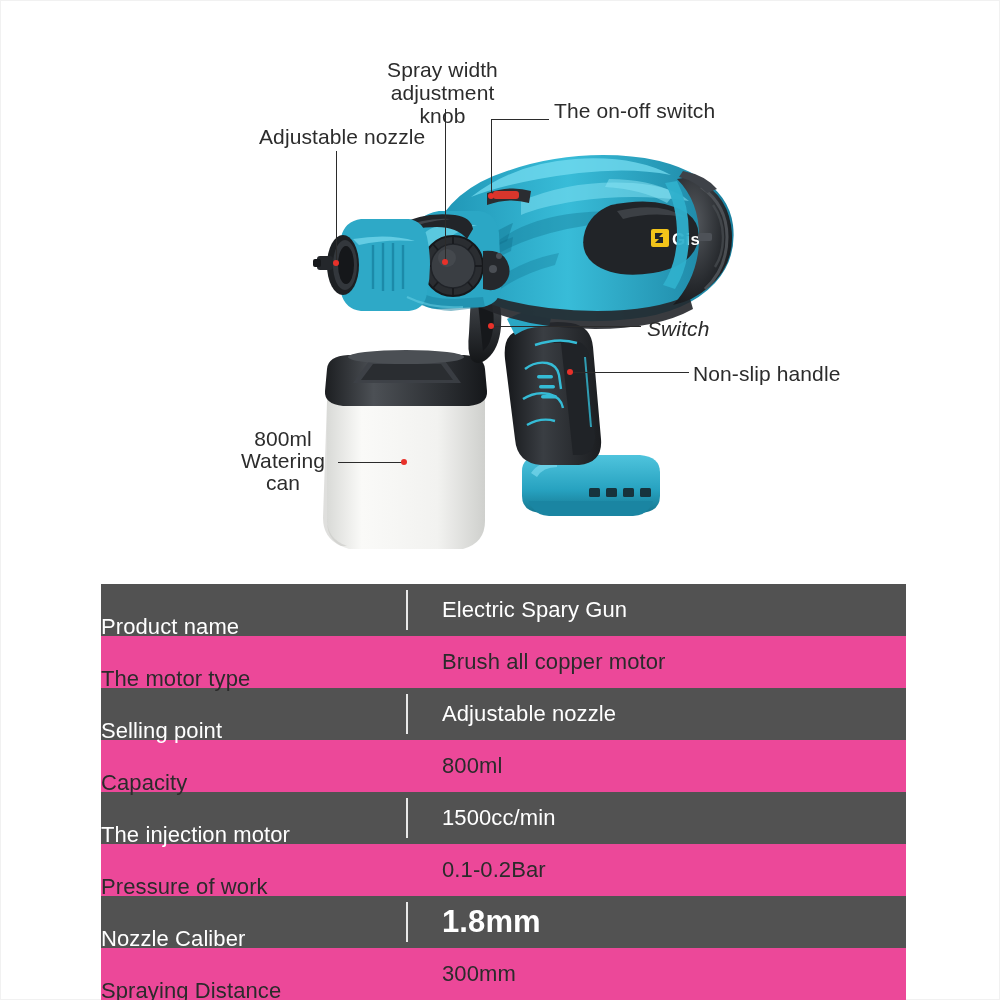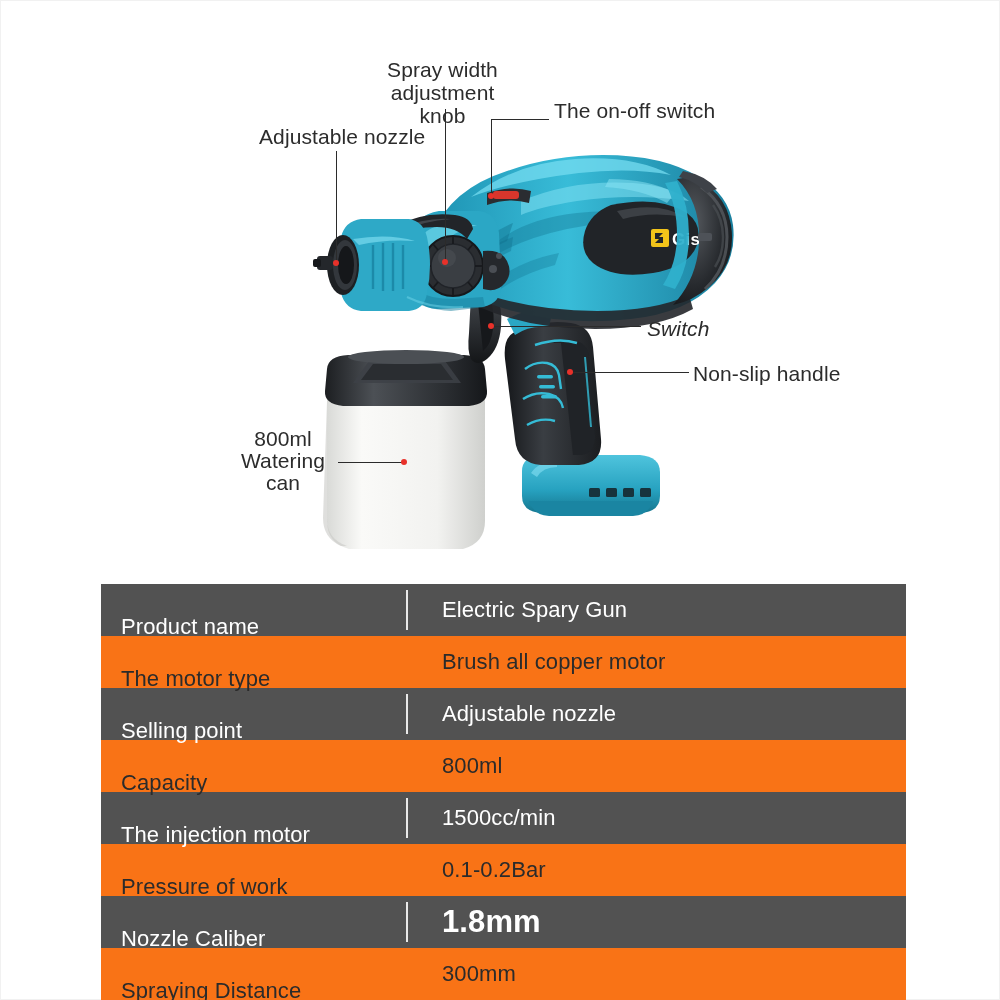--- a/index.html
+++ b/index.html
@@ -71,27 +71,26 @@
     display: flex;
     align-items: center;
     height: 52px;
     box-sizing: border-box;
   }
   .spec-row.shaded {
     background: #525252;
     color: #ffffff;
   }
   .spec-row.plain {
-    background: #f97316;
+    background: #ec4899;
     color: #2b2b2b;
   }
   .spec-key {
     width: 305px;
     flex: 0 0 305px;
-    padding-left: 20px;
     box-sizing: border-box;
     font-size: 22px;
     letter-spacing: 0.1px;
     margin-top: 34px;
   }
   .spec-divider {
     width: 2px;
     flex: 0 0 2px;
     height: 40px;
     background: transparent;

